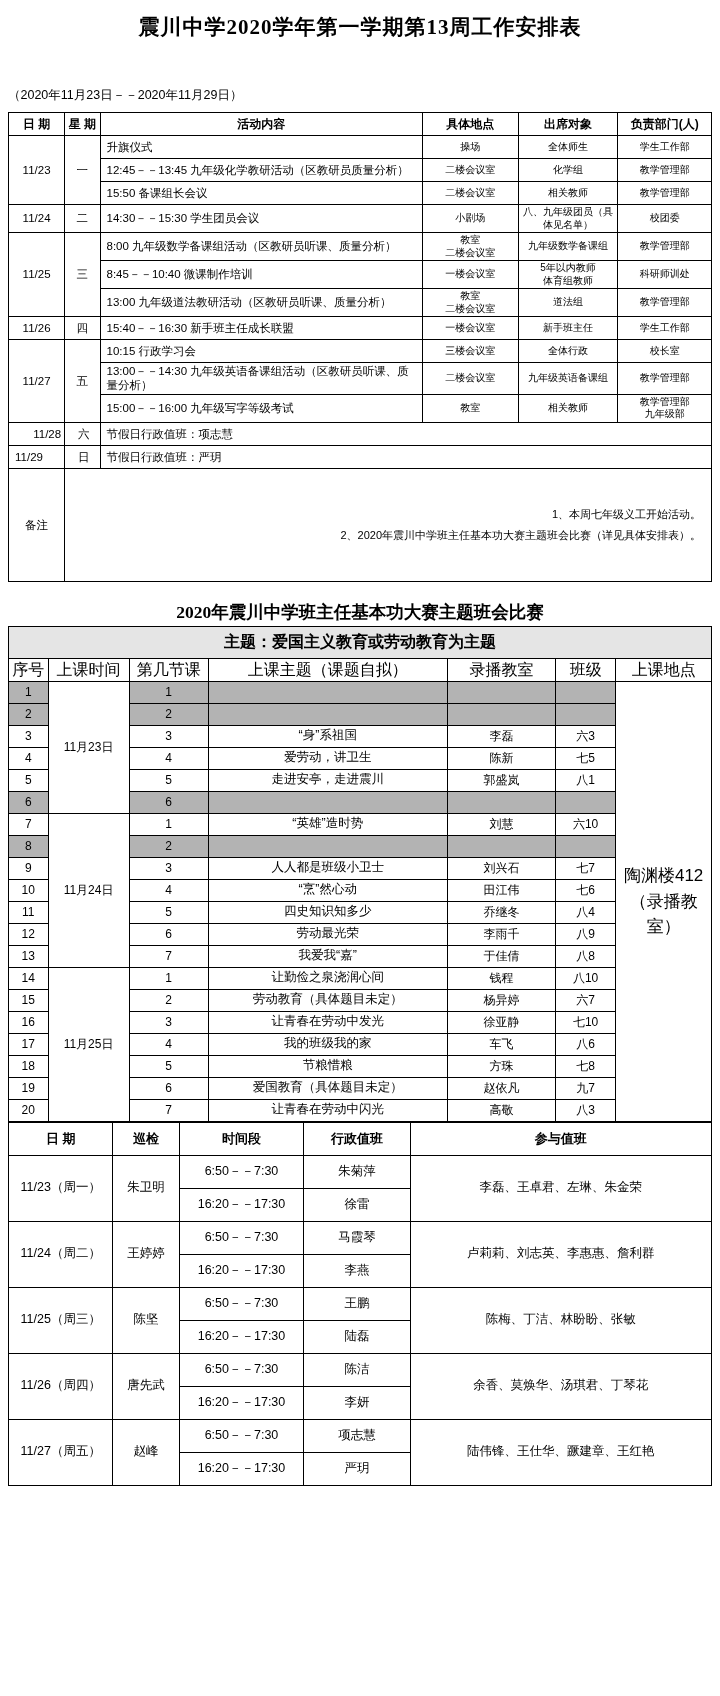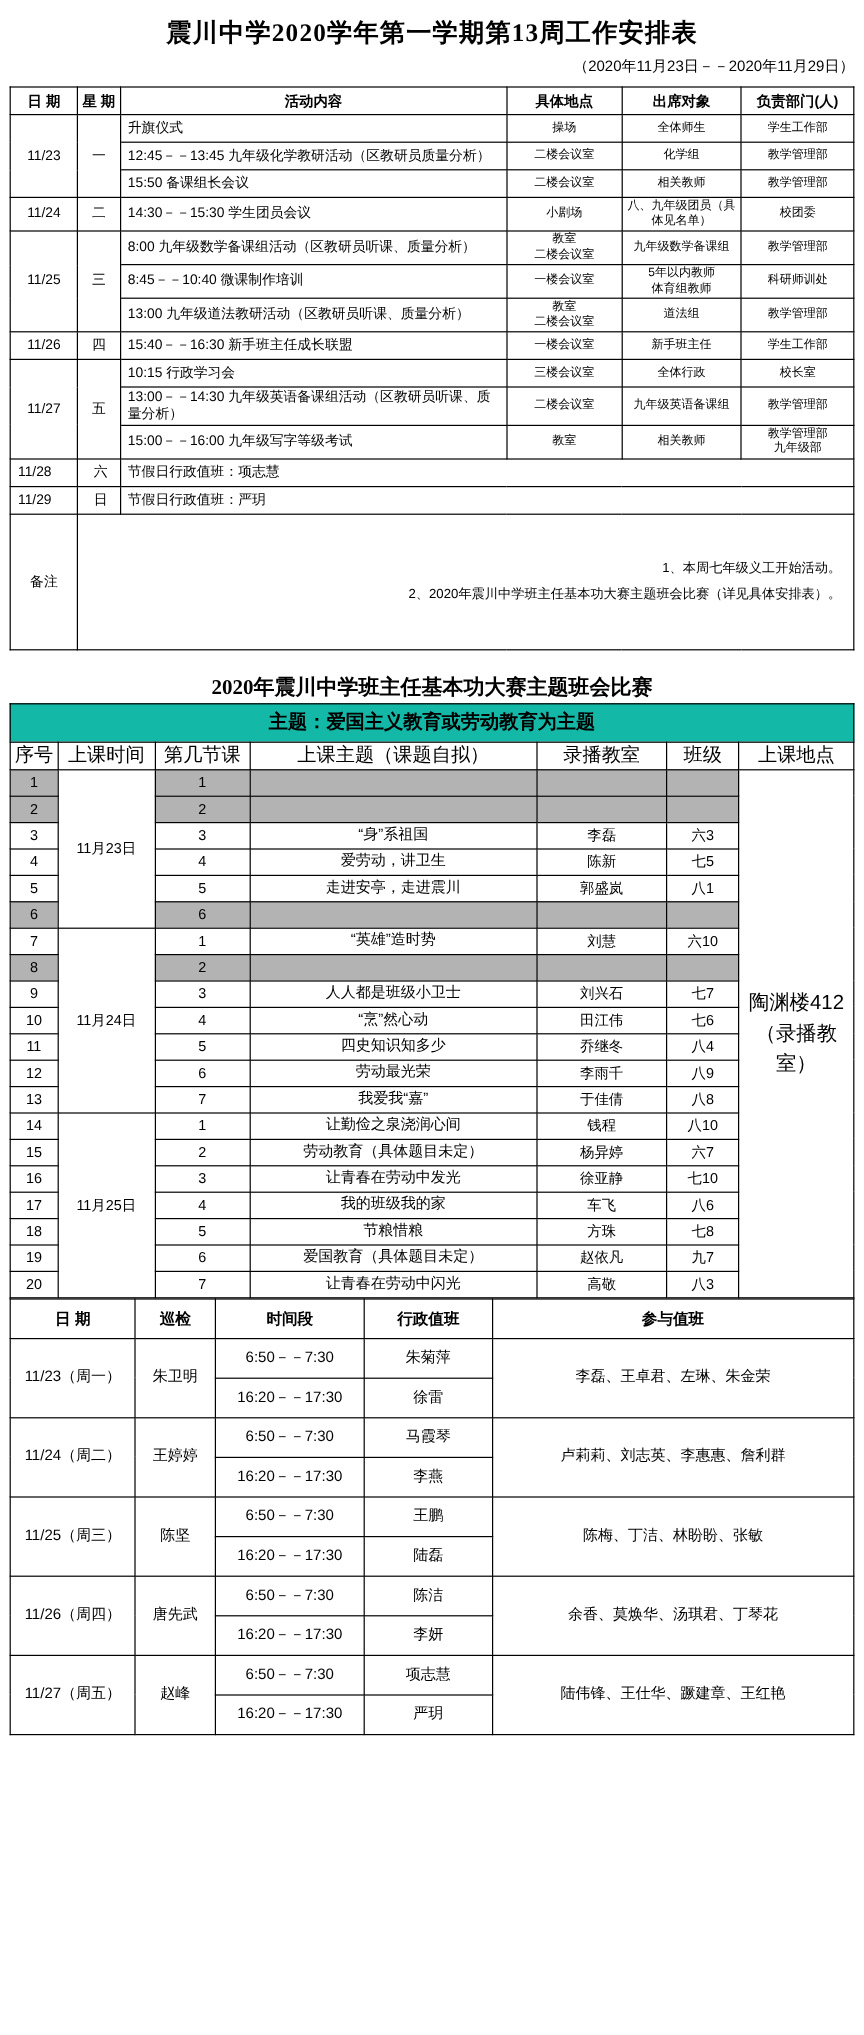--- a/index.html
+++ b/index.html
@@ -14,41 +14,41 @@
 
   
   table{border-collapse:collapse;width:100%;table-layout:fixed;}
   td,th{border:1px solid #000;padding:1px 3px;font-size:11px;line-height:1.25;vertical-align:middle;text-align:center;word-break:break-all;}
 
   
   .t1-title{
     text-align:center;font-size:21px;font-weight:bold;letter-spacing:1px;
     padding:13px 0 6px 0;font-family:"Liberation Serif","DejaVu Serif",serif;
   }
-  .t1-sub{text-align:right;font-size:12.5px;padding-bottom:8px;}
+  .t1-sub{text-align:left;font-size:12.5px;padding-bottom:8px;margin-top:40px;}
   .tbl1 td,.tbl1 th{height:20px;}
   .tbl1 .hd{font-weight:bold;font-size:12px;background:#fff;}
   .tbl1 .date,.tbl1 .wd{font-size:11.5px;}
   .tbl1 .content{text-align:left;padding-left:6px;font-size:11.5px;}
   .tbl1 .small{font-size:10px;}
   .tbl1 .remark-head{font-size:11.5px;}
   .tbl1 .remark-body{text-align:right;padding:8px 10px;font-size:11px;line-height:1.9;}
   .tbl1 .dayrow td{font-size:11.5px;text-align:left;padding-left:6px;}
 
   
   .t2-title{
     text-align:center;font-size:17.5px;font-weight:bold;
     padding:18px 0 2px 0;font-family:"Liberation Serif","DejaVu Serif",serif;
   }
   .t2-title2{
     text-align:center;font-size:15px;font-weight:bold;padding-bottom:8px;
     font-family:"Liberation Serif","DejaVu Serif",serif;
   }
   .theme-bar{
-    border:1px solid #000;border-bottom:none;background:#14b8a6;
+    border:1px solid #000;border-bottom:none;background:#e5e5e5;
     text-align:center;font-size:16px;font-weight:bold;padding:5px 0;
     font-family:"Liberation Serif","DejaVu Serif",serif;
   }
   .tbl2 td,.tbl2 th{height:19px;font-size:12px;}
   .tbl2 .hd{font-weight:normal;font-size:16px;}
   .tbl2 .grey{background:#b3b3b3;}
   .tbl2 .subj{font-size:12.5px;}
   .tbl2 .place{font-size:17px;line-height:1.5;margin-top:40px;}
 
   
@@ -157,21 +157,21 @@
           <td class="small">九年级英语备课组</td>
           <td class="small">教学管理部</td>
         </tr>
         <tr>
           <td class="content">15:00－－16:00  九年级写字等级考试</td>
           <td class="small">教室</td>
           <td class="small">相关教师</td>
           <td class="small">教学管理部<br>九年级部</td>
         </tr>
         <tr class="dayrow">
-          <td class="date" style="text-align: left; margin-top: 47px;">11/28</td>
+          <td class="date" style="text-align: right; margin-top: 47px;">11/28</td>
           <td class="wd" style="text-align: center;">六</td>
           <td colspan="4">节假日行政值班：项志慧</td>
         </tr>
         <tr class="dayrow">
           <td class="date" style="text-align: left;">11/29</td>
           <td class="wd" style="text-align: center;">日</td>
           <td colspan="4">节假日行政值班：严玥</td>
         </tr>
         <tr>
           <td class="remark-head" style="height: 110px;">备注</td>

